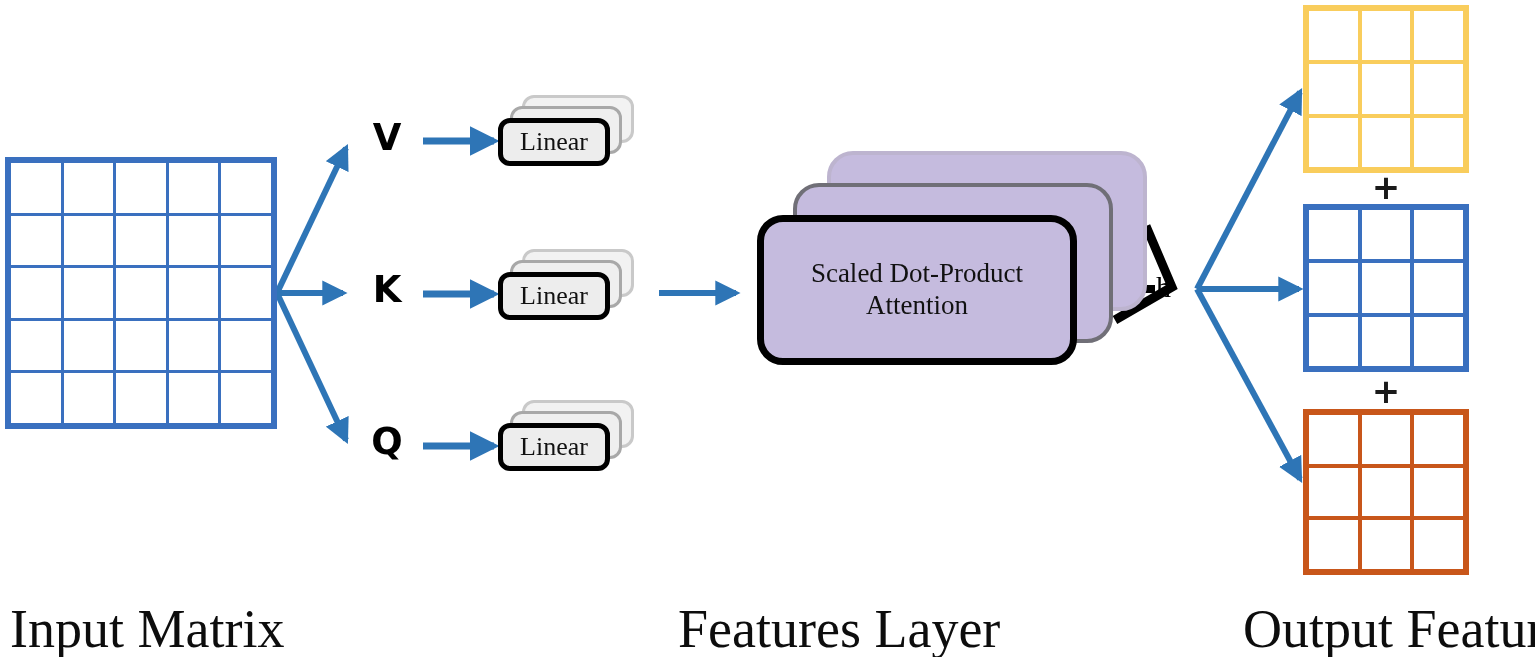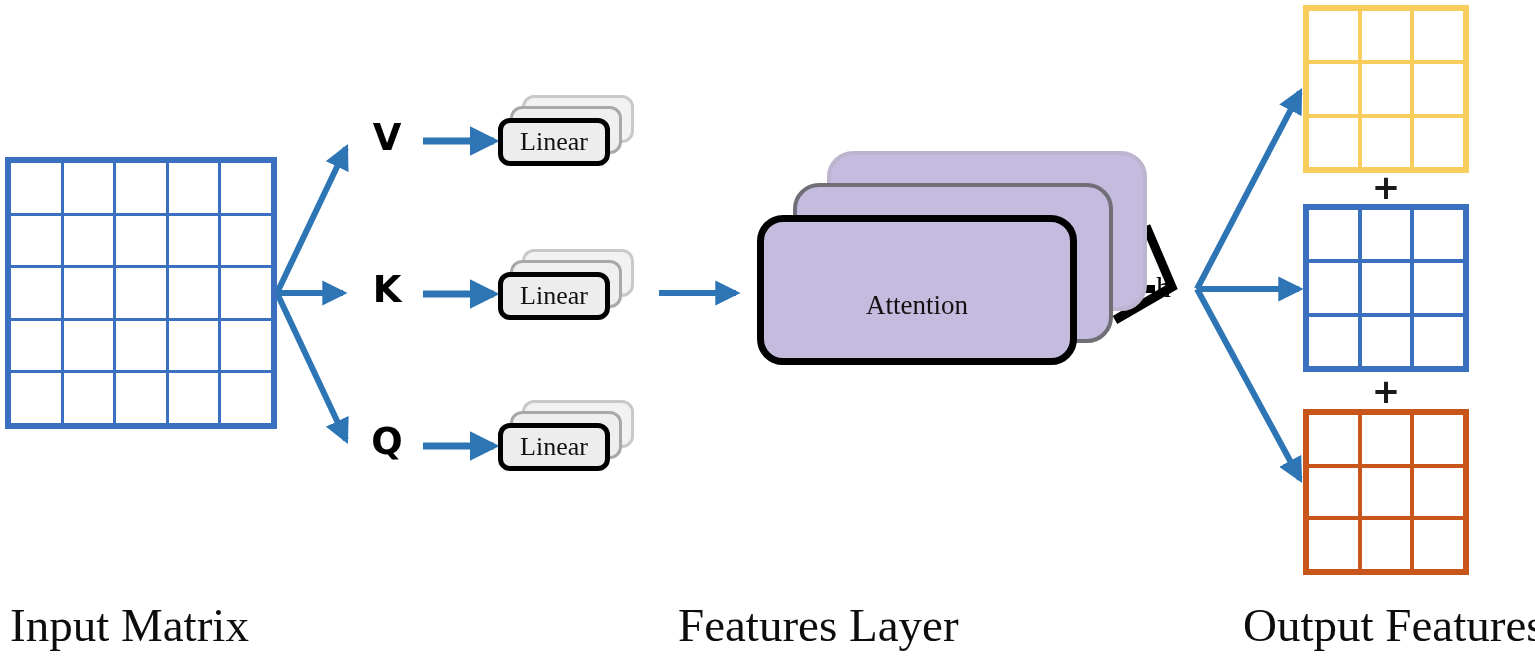--- a/index.html
+++ b/index.html
@@ -187,21 +187,21 @@
     width: 40px;
     text-align: center;
   }
   #plus-1 { left: 1366px; top: 170px; }
   #plus-2 { left: 1366px; top: 374px; }
 
   
   .caption {
     position: absolute;
     font-family: "Liberation Serif", serif;
-    font-size: 47px;
+    font-size: 54px;
     color: #0d0d0d;
     line-height: 1;
     white-space: nowrap;
   }
   #caption-input { left: 10px; top: 602px; }
   #caption-attention { left: 678px; top: 602px; }
   #caption-output { left: 1243px; top: 602px; }
 </style>
 </head>
 <body>
@@ -294,21 +294,21 @@
     <div class="layer back1"></div>
     <div class="layer front">
       <span class="linear-text">Linear</span>
     </div>
   </div>
 
   <div id="attention-stack">
     <div class="alayer aback2"></div>
     <div class="alayer aback1"></div>
     <div class="alayer afront">
-      <span class="attn-text"><br><span>Attention</span></span>
+      <span class="attn-text"><span>Scaled Dot-Product</span><br><span>Attention</span></span>
     </div>
   </div>
 
   <div id="h-label">h</div>
 
   <div class="matrix out-matrix" id="output-matrix-yellow">
     <div class="cell"></div>
     <div class="cell"></div>
     <div class="cell"></div>
     <div class="cell"></div>

